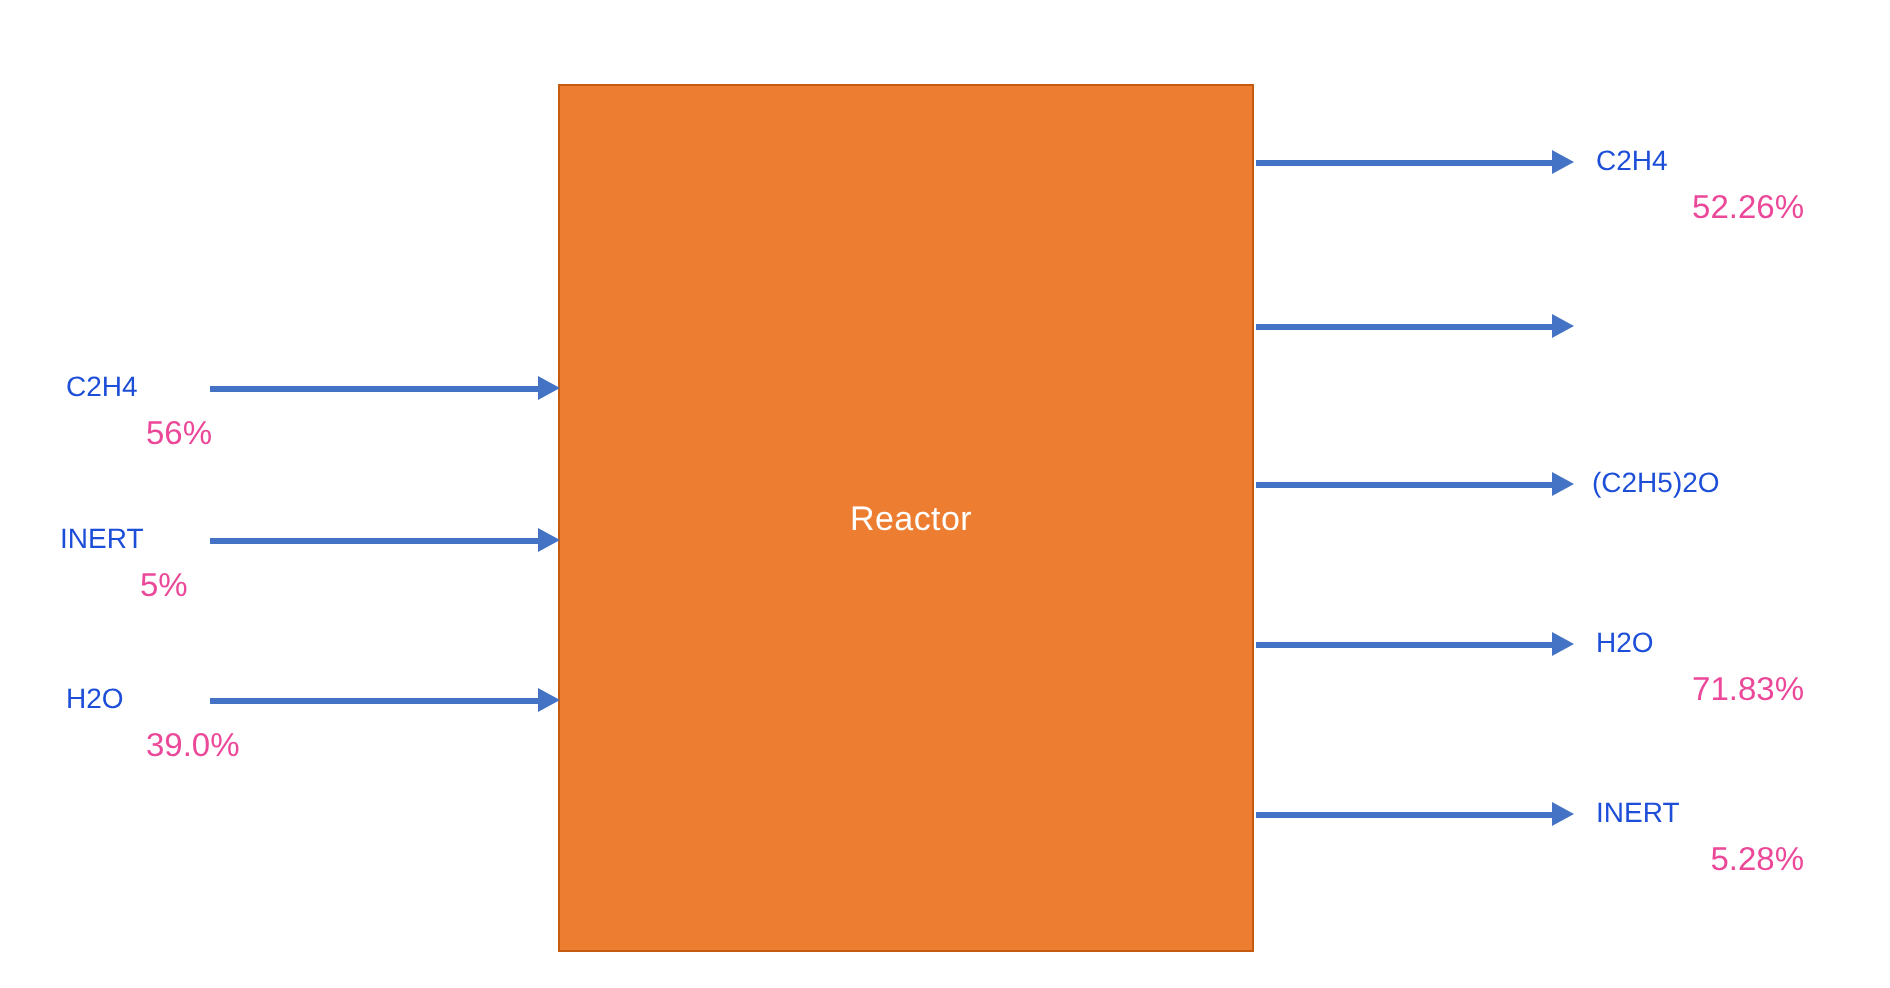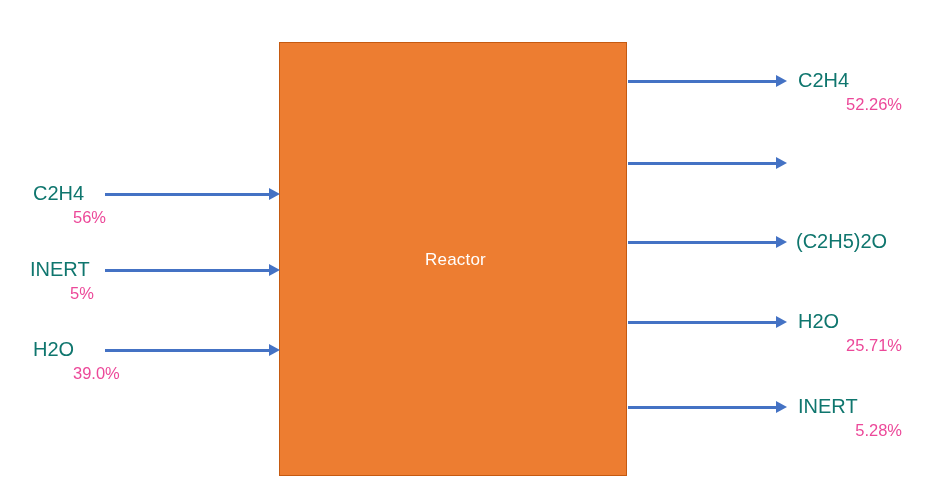--- a/index.html
+++ b/index.html
@@ -66,23 +66,23 @@
     border-bottom: 6.5px solid transparent;
     border-left: 11px solid #4472C4;
   }
 
   
   .stream {
     position: absolute;
     white-space: nowrap;
   }
   .stream .name {
-    font-size: 20px;
+    font-size: 14px;
     line-height: 20px;
-    color: #0f766e;
+    color: #1d4ed8;
   }
   .stream .pct {
     font-size: 16.5px;
     line-height: 20px;
     color: #ec4899;
     padding-left: 40px;
     margin-top: 4px;
   }
   .stream.out .pct {
     padding-left: 0;
@@ -162,21 +162,21 @@
 
   <div class="stream out" style="left:798px; top:152px;">
   </div>
 
   <div class="stream out" style="left:796px; top:231px;">
     <div class="name">(C2H5)2O</div>
   </div>
 
   <div class="stream out" style="left:798px; top:311px;">
     <div class="name">H2O</div>
-    <div class="pct">25.71%</div>
+    <div class="pct">71.83%</div>
   </div>
 
   <div class="stream out" style="left:798px; top:396px;">
     <div class="name">INERT</div>
     <div class="pct">5.28%</div>
   </div>
 
 </div>
 
 </body></html>

